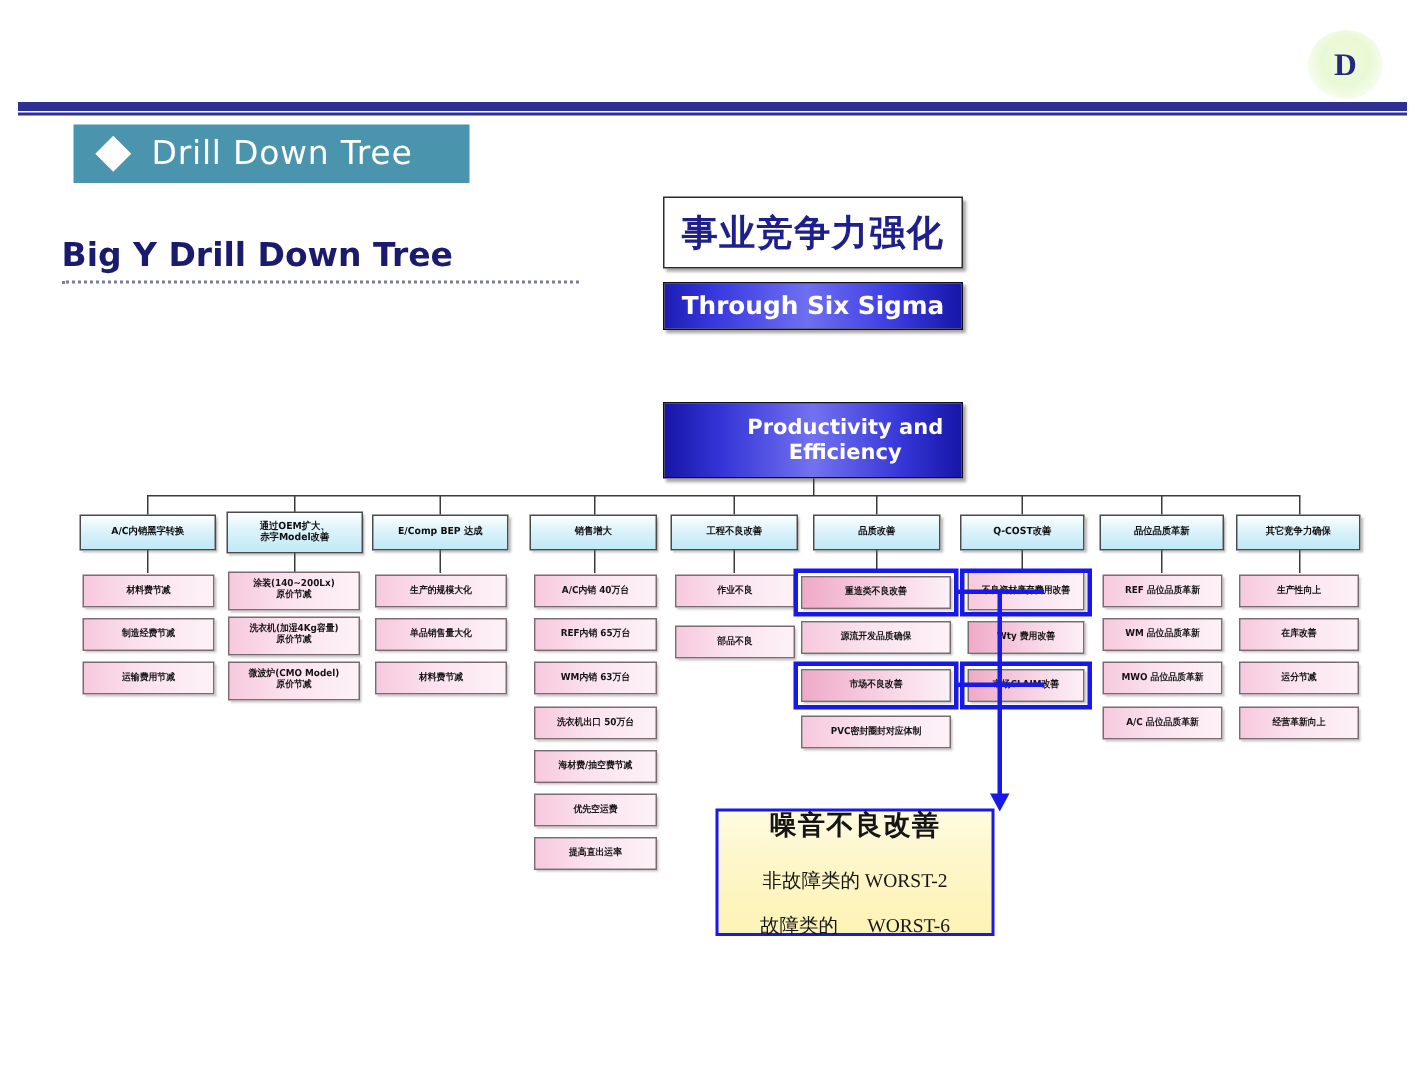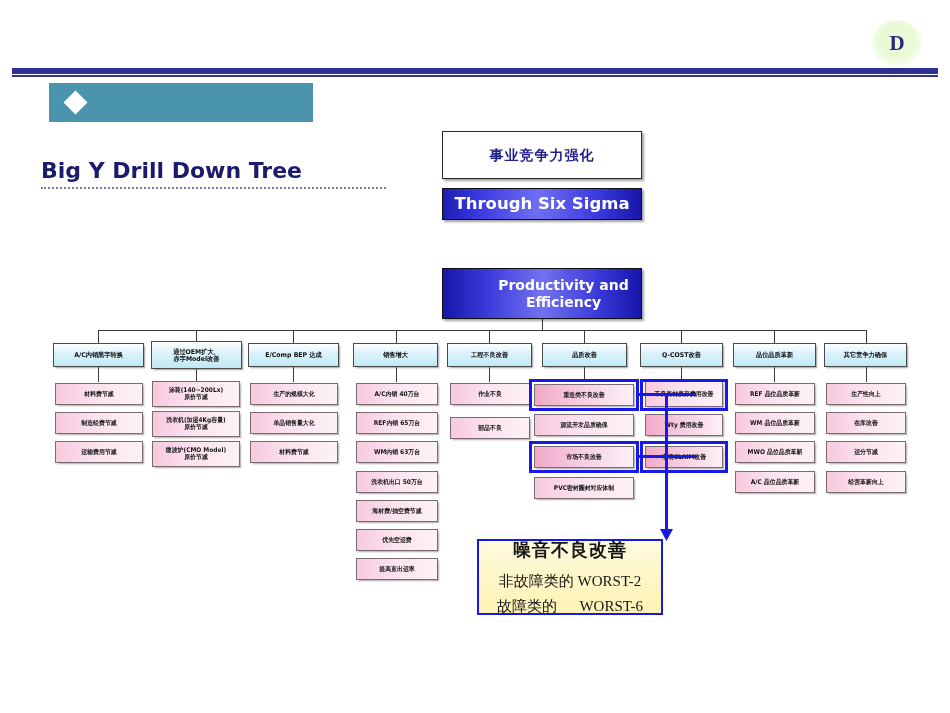--- a/index.html
+++ b/index.html
@@ -64,21 +64,21 @@
     display:flex;align-items:center;justify-content:center;text-align:center;
     line-height:1.18;
   }
 
   
   .top-white{
     border:1.5px solid #2b2b2b;background:#ffffff;
     box-shadow:2px 2px 2px rgba(90,90,90,.55);
   }
   .top-white .t{
-    font-family:"DejaVu Sans",sans-serif;font-weight:bold;font-size:14px;color:#1f1f8c;
+    font-family:"DejaVu Sans",sans-serif;font-weight:bold;font-size:24px;color:#1f1f8c;
     letter-spacing:1px;
   }
   .top-blue{
     border:1.5px solid #101010;
     background:linear-gradient(to right,#1d1db5 0%,#3a3ae0 18%,#6f6ff2 48%,#3a3ae0 78%,#1616a8 100%);
     box-shadow:2px 2px 2px rgba(90,90,90,.55);
   }
   .top-blue .t{
     font-family:"DejaVu Sans",sans-serif;font-weight:bold;font-size:16.5px;color:#ffffff;
   }
@@ -134,48 +134,49 @@
   .lnh{height:1px;}
 
   
   .hl{
     position:absolute;box-sizing:border-box;border:3px solid #1818e8;
   }
   .bline{position:absolute;background:#1818e8;}
 
   
   .callout{
-    position:absolute;left:477px;top:539px;width:186px;height:76px;
+    position:absolute;left:477px;top:539px;width:186px;height:85px;
     box-sizing:border-box;border:2.5px solid #1818e8;
     background:linear-gradient(to bottom,#fefbe0 0%,#fdf6c8 45%,#fdf3b6 100%);
     display:flex;flex-direction:column;align-items:center;justify-content:center;
   }
   .callout .c1{
     font-size:18px;font-weight:bold;color:#151515;
     font-family:"DejaVu Sans",sans-serif;margin-bottom:4px;letter-spacing:1px;
   }
   .callout .c2,.callout .c3{
-    font-size:15px;color:#151515;
-    font-family:"Liberation Serif","DejaVu Serif",serif;margin-top:6px;
+    font-size:13px;color:#151515;
+    font-family:"Liberation Serif","DejaVu Serif",serif;margin-top:12px;
     white-space:pre;
   }
 </style>
 </head>
 <body>
 
 <div id="slide">
 
   <div class="logo-badge">
     <span>D</span>
   </div>
   <div class="hdr-rule"></div>
   <div class="hdr-rule2"></div>
 
   <div class="title-chip">
     <div class="dia"></div>
+    <div class="tx">Drill Down Tree</div>
   </div>
 
   <div class="year-wrap">
     <div class="yr">
       <div>Big Y Drill Down Tree</div>
     </div>
     <div class="dots"></div>
   </div>
 
   <div class="bx top-white" style="left:442px;top:131px;width:200px;height:48px;">

